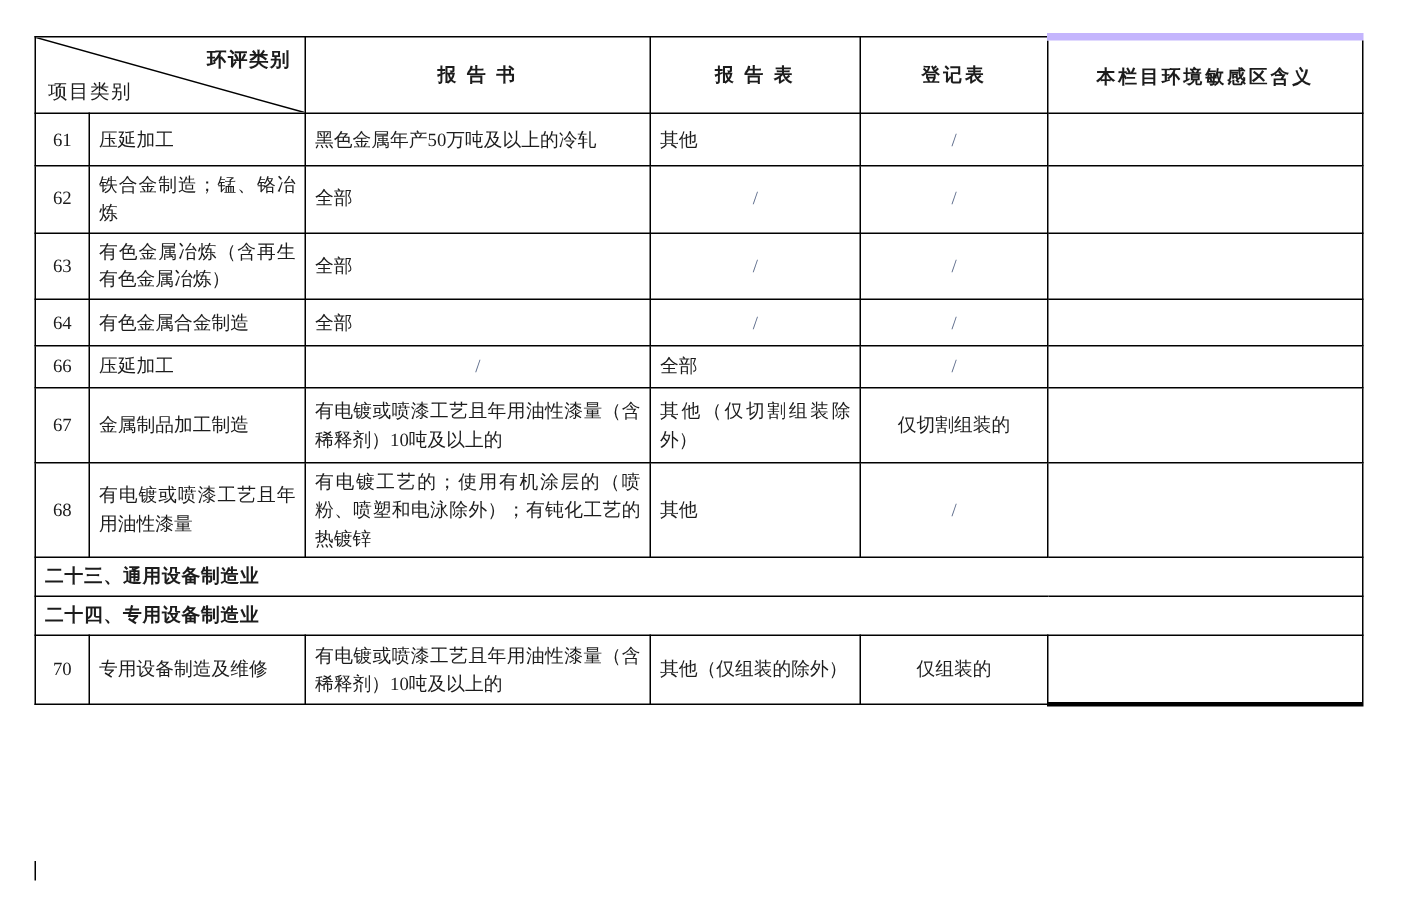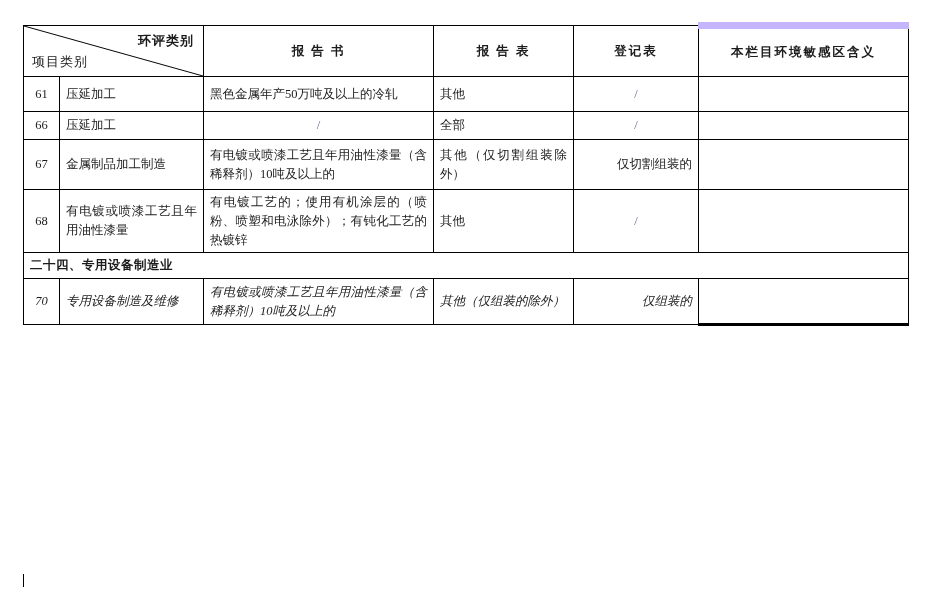--- a/index.html
+++ b/index.html
@@ -45,23 +45,23 @@
   }
   .corner-bottom{
     position:absolute;bottom:5px;left:8px;
     font-weight:normal;font-size:13px;letter-spacing:1px;
   }
   
   td.c-no{text-align:center;padding:3px 2px;}
   td.c-cat{text-align:justify;margin-top:12px;}
   td.c-book{text-align:justify;padding-left:7px;}
   td.c-form{text-align:justify;}
-  td.c-reg{text-align:right;}
+  td.c-reg{text-align:center;}
   td.c-sens{border-left:2px solid #000;border-right:2px solid #000;}
-  td.h.c-sens{border-top:7px solid #c4b5fd;}
+  td.h.c-sens{border-top:5px solid #c4b5fd;}
   tbody tr:last-child td.c-sens{border-bottom:3px solid #000;}
   td.c-section{
     font-weight:bold;
     font-size:13px;
     text-align:left;
     padding:2px 6px;
     border-right:2px solid #000;
     letter-spacing:0.5px;
   }
   td.slash{text-align:center;color:#5c6b8a;font-style:normal;}
@@ -100,20 +100,44 @@
     </thead>
     <tbody>
         <tr style="height: 35px;">
           <td class="c-no">61</td>
           <td class="c-cat">压延加工</td>
           <td class="c-book">黑色金属年产50万吨及以上的冷轧</td>
           <td class="c-form">其他</td>
           <td class="c-reg slash">/</td>
           <td class="c-sens"></td>
         </tr>
+        <tr style="height: 35px;">
+          <td class="c-no">62</td>
+          <td class="c-cat">铁合金制造；锰、铬冶炼</td>
+          <td class="c-book">全部</td>
+          <td class="c-form slash">/</td>
+          <td class="c-reg slash">/</td>
+          <td class="c-sens"></td>
+        </tr>
+        <tr style="height: 42px;">
+          <td class="c-no">63</td>
+          <td class="c-cat">有色金属冶炼（含再生有色金属冶炼）</td>
+          <td class="c-book">全部</td>
+          <td class="c-form slash">/</td>
+          <td class="c-reg slash">/</td>
+          <td class="c-sens"></td>
+        </tr>
+        <tr style="height: 31px;">
+          <td class="c-no">64</td>
+          <td class="c-cat">有色金属合金制造</td>
+          <td class="c-book">全部</td>
+          <td class="c-form slash">/</td>
+          <td class="c-reg slash">/</td>
+          <td class="c-sens"></td>
+        </tr>
         <tr style="height: 28px;">
           <td class="c-no">66</td>
           <td class="c-cat">压延加工</td>
           <td class="c-book slash">/</td>
           <td class="c-form">全部</td>
           <td class="c-reg slash">/</td>
           <td class="c-sens"></td>
         </tr>
         <tr style="height: 50px;">
           <td class="c-no">67</td>
@@ -125,23 +149,26 @@
         </tr>
         <tr style="height: 52px;">
           <td class="c-no">68</td>
           <td class="c-cat">有电镀或喷漆工艺且年用油性漆量</td>
           <td class="c-book">有电镀工艺的；使用有机涂层的（喷粉、喷塑和电泳除外）；有钝化工艺的热镀锌</td>
           <td class="c-form">其他</td>
           <td class="c-reg slash">/</td>
           <td class="c-sens"></td>
         </tr>
         <tr style="height: 26px;">
+          <td colspan="6" class="c-section">二十三、通用设备制造业</td>
+        </tr>
+        <tr style="height: 26px;">
           <td colspan="6" class="c-section">二十四、专用设备制造业</td>
         </tr>
-        <tr style="height: 46px; font-style: italic;">
+        <tr style="height: 46px;">
           <td class="c-no">70</td>
           <td class="c-cat">专用设备制造及维修</td>
           <td class="c-book">有电镀或喷漆工艺且年用油性漆量（含稀释剂）10吨及以上的</td>
           <td class="c-form">其他（仅组装的除外）</td>
           <td class="c-reg">仅组装的</td>
           <td class="c-sens"></td>
         </tr>
       </tbody>
   </table>
 

